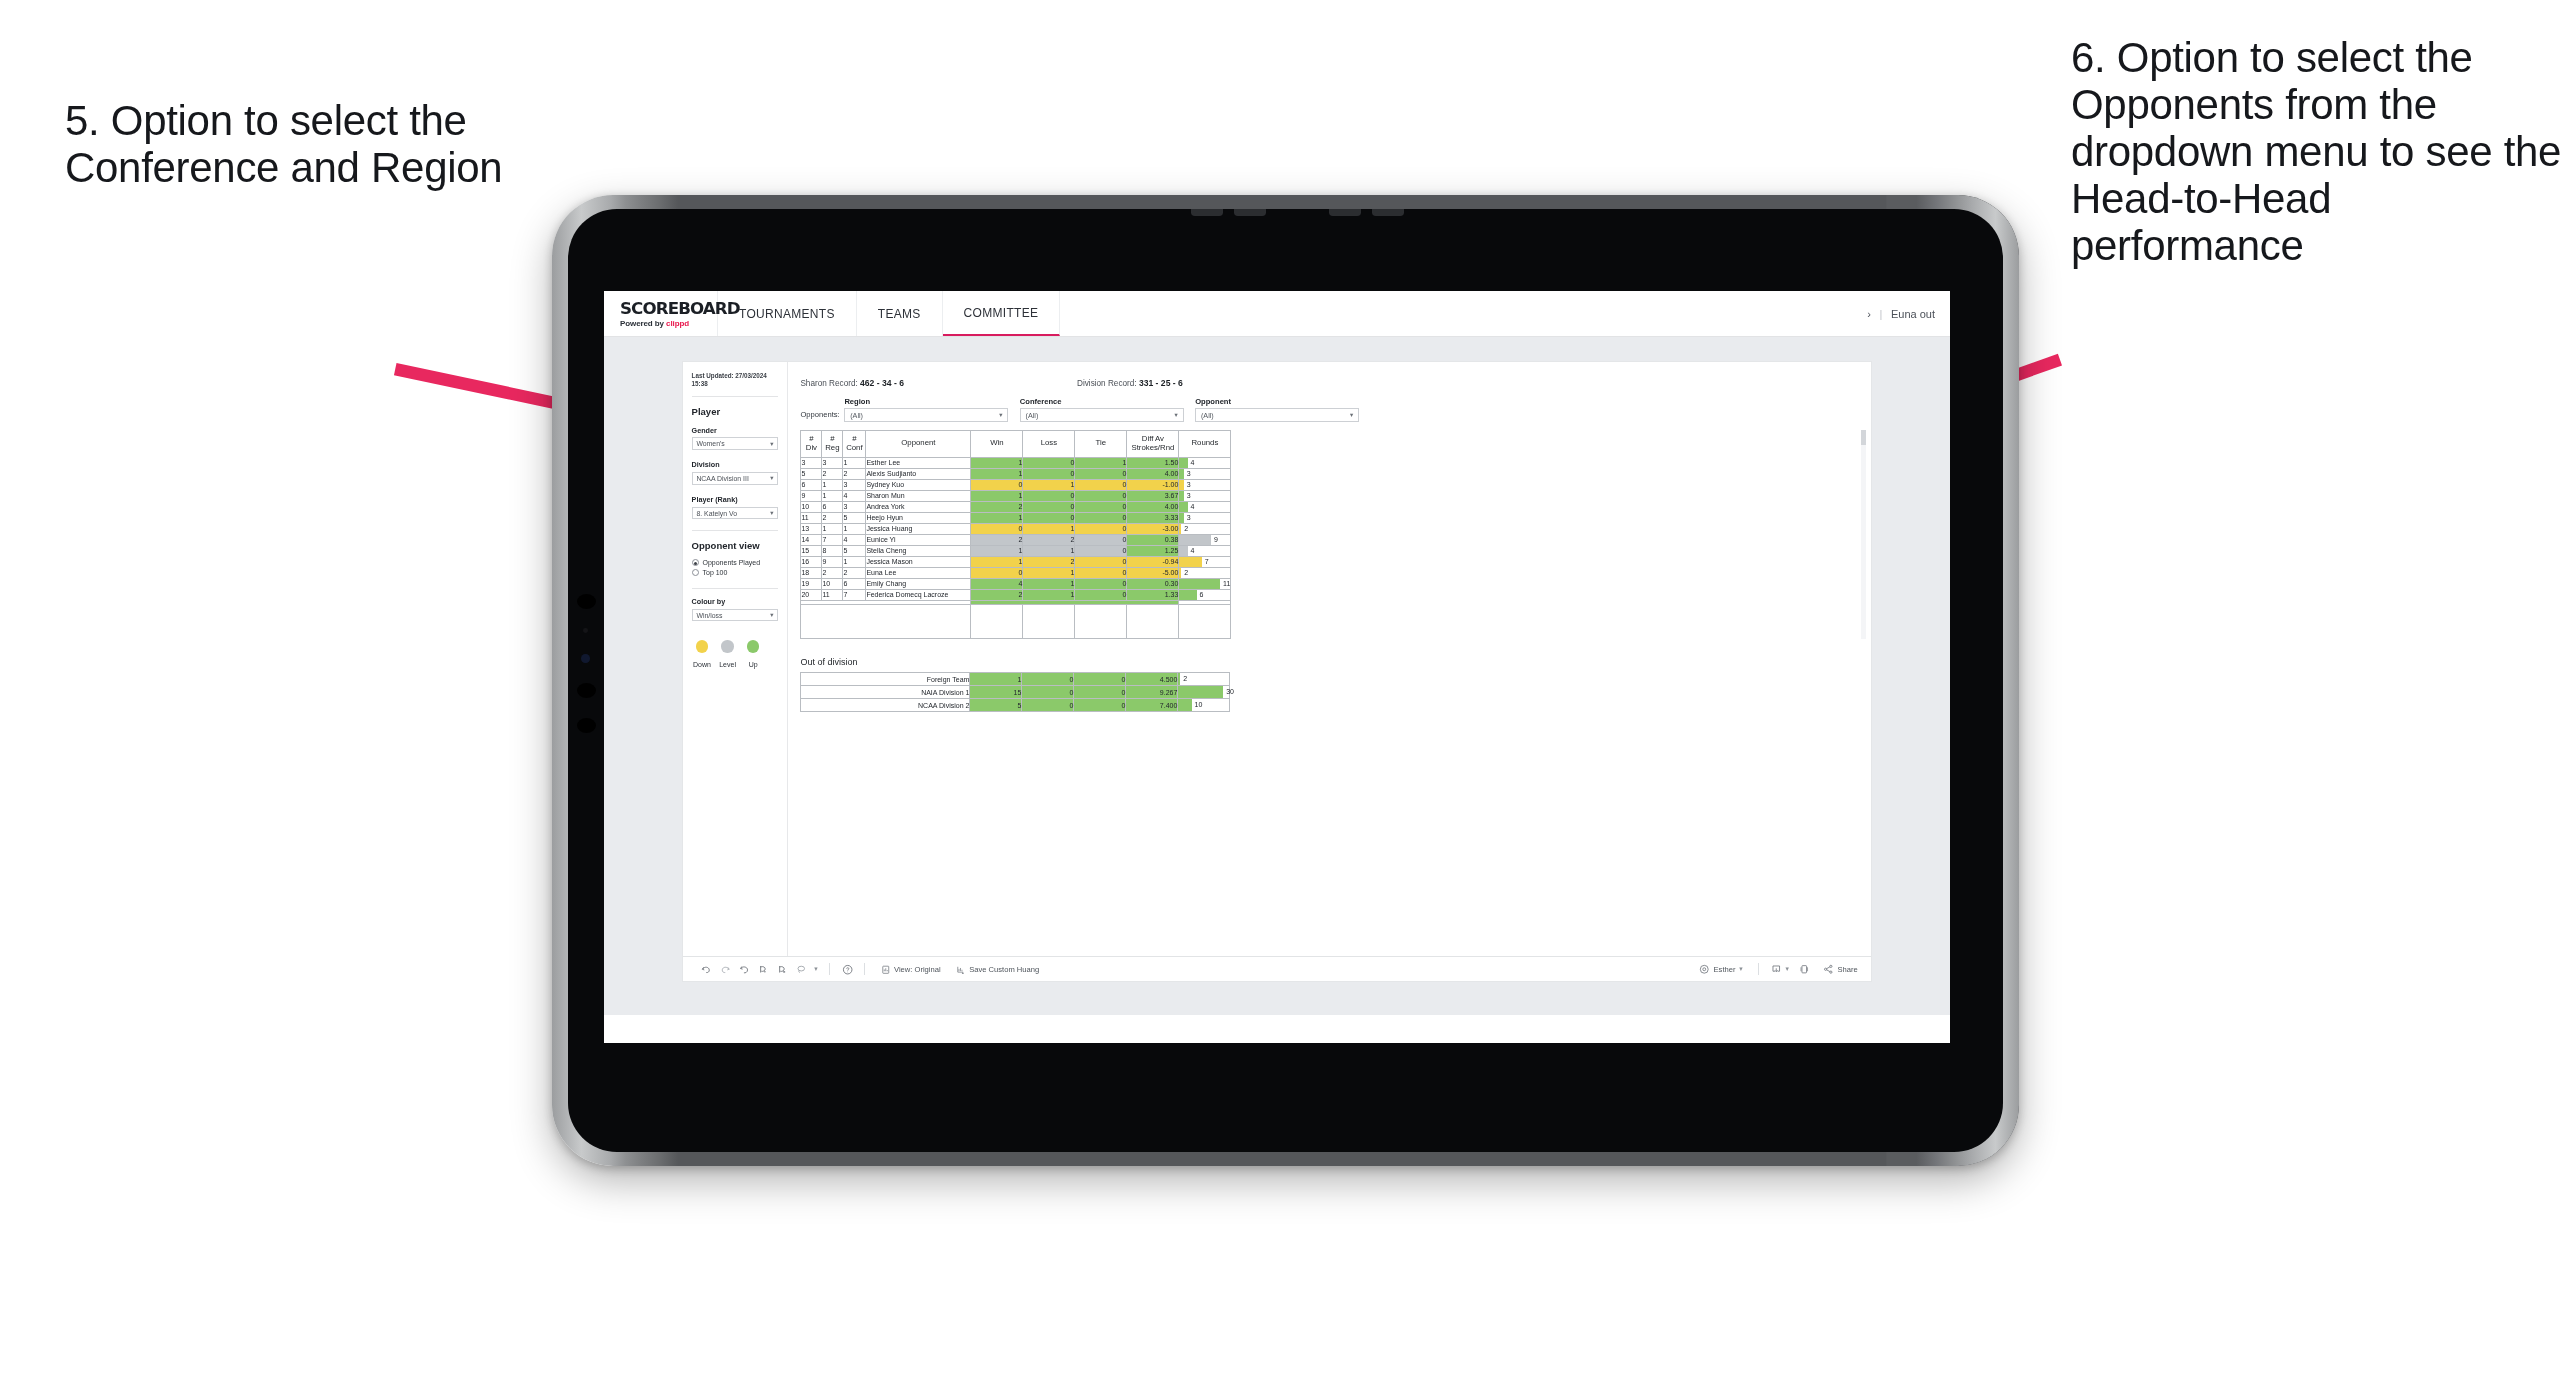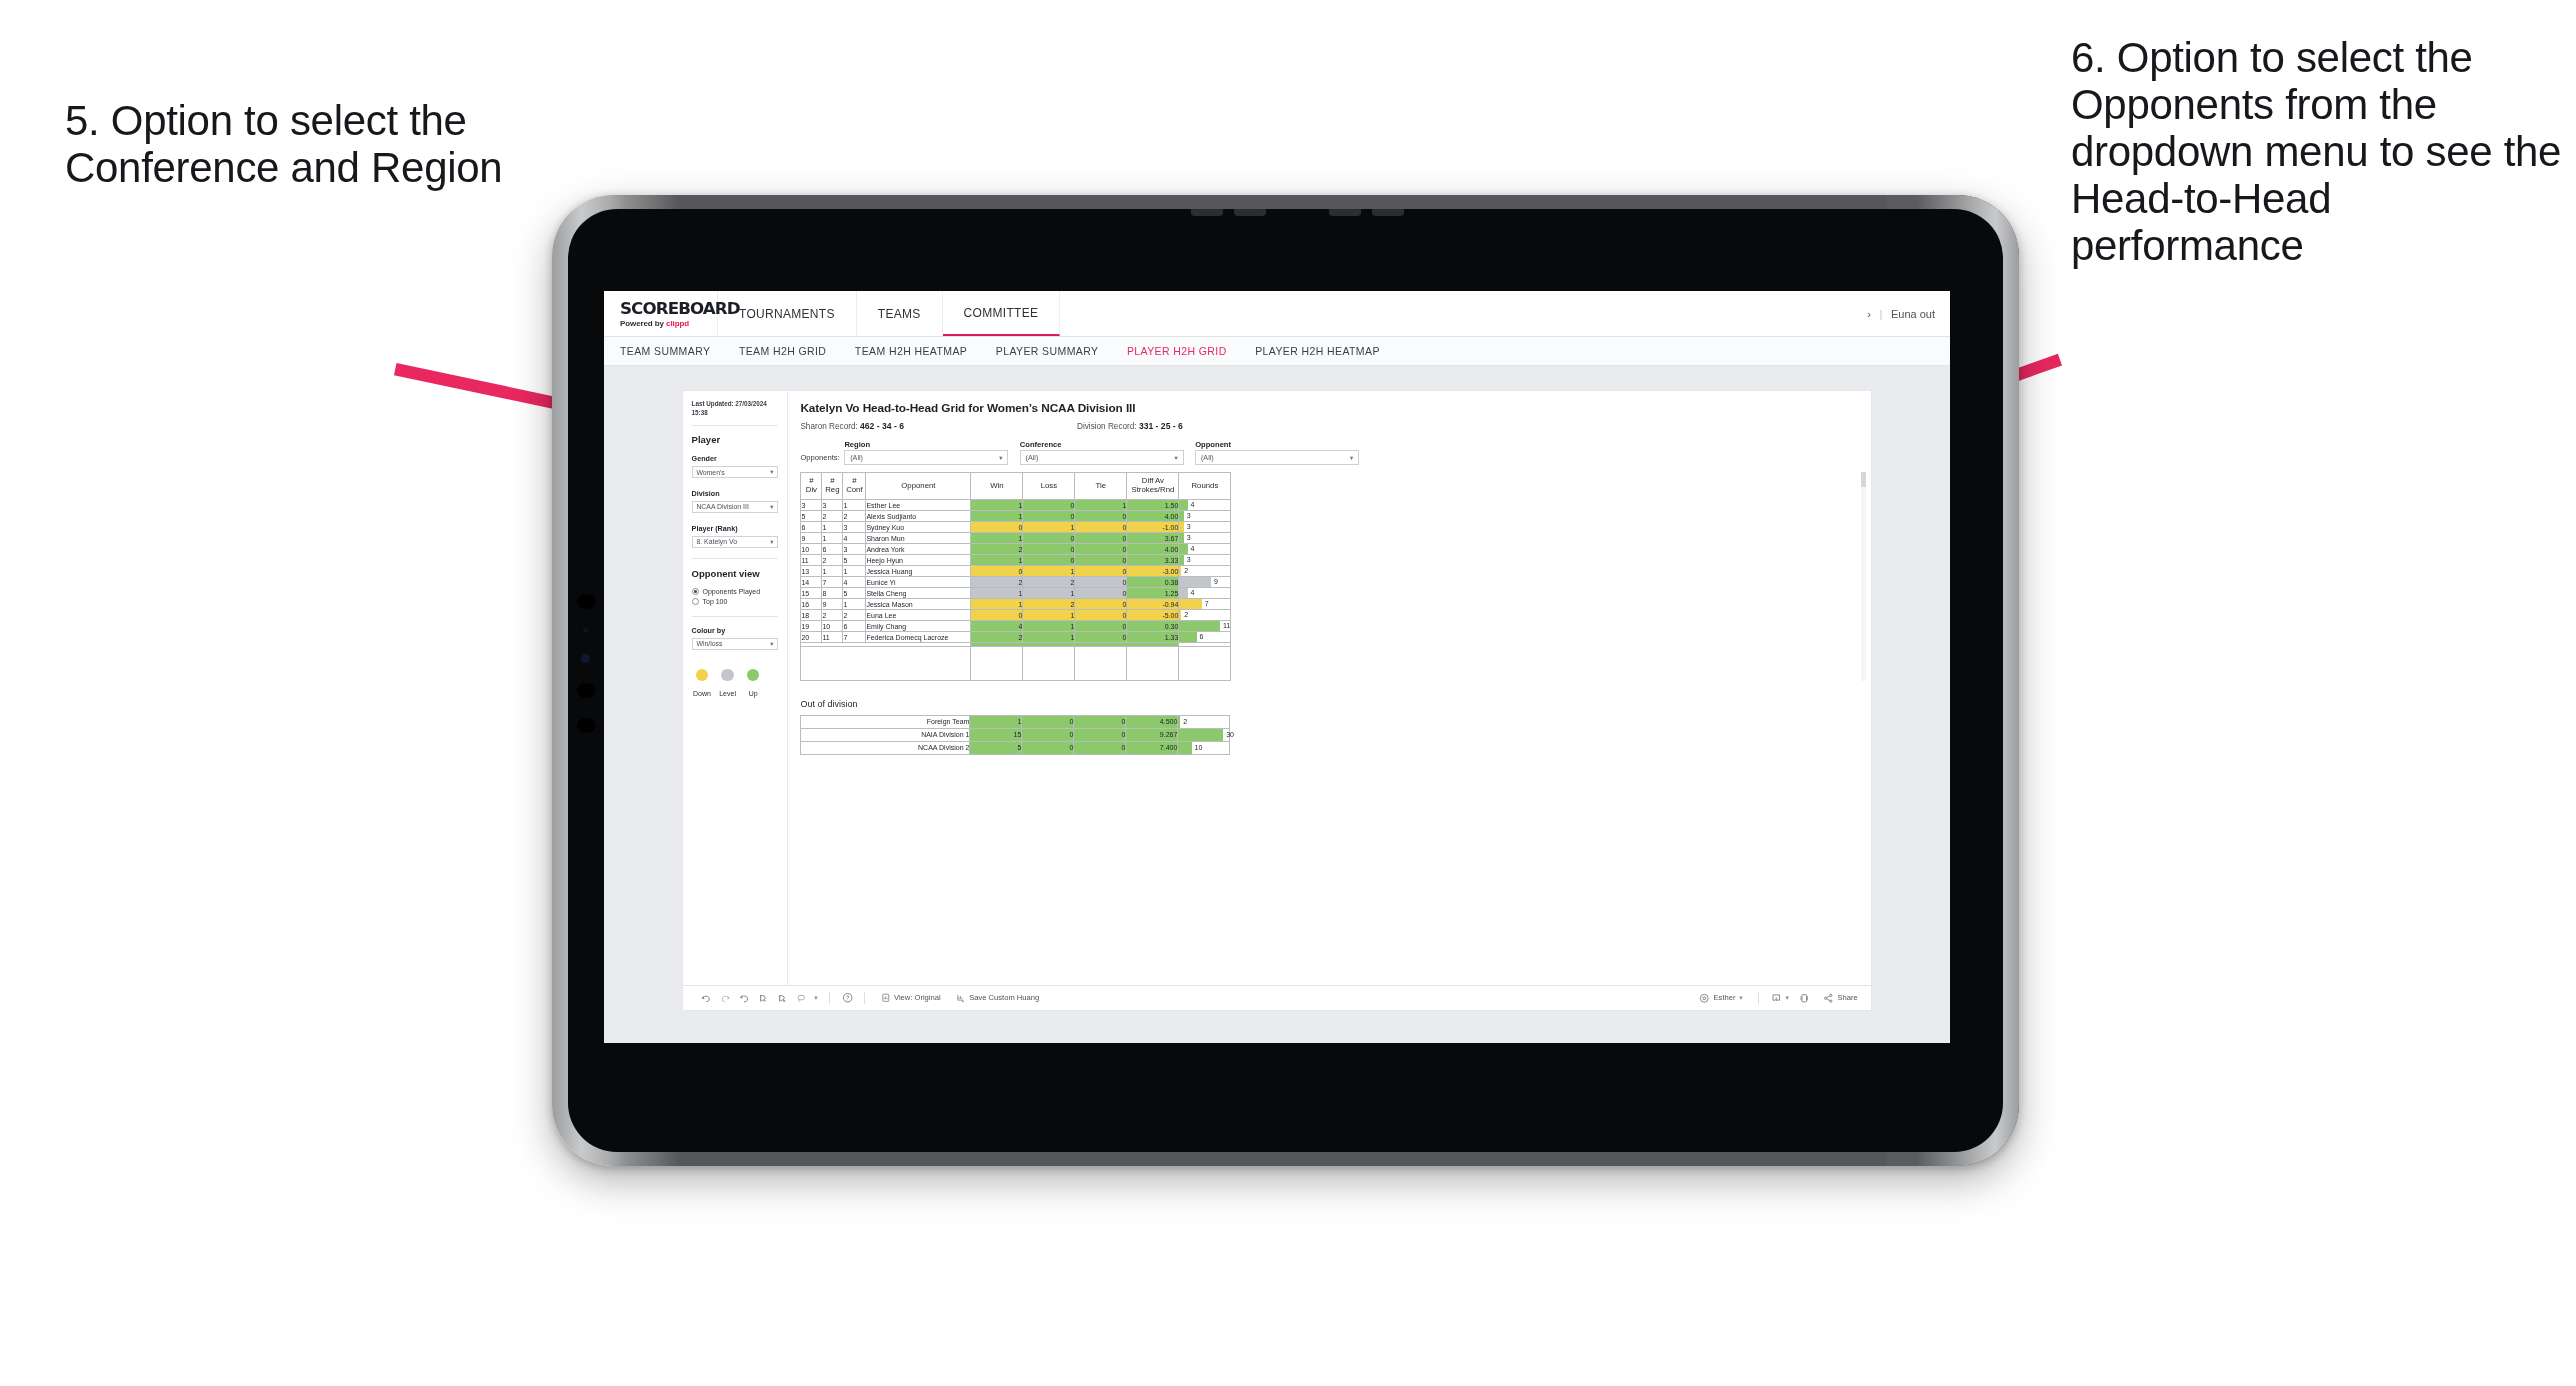--- a/index.html
+++ b/index.html
@@ -239,28 +239,20 @@
         <div class="navitem">TEAMS</div>
         <div class="navitem active">COMMITTEE</div>
         <div id="appbar-spacer"></div>
         <div id="appbar-right">
           <span>›</span>
           <span class="sep">|</span>
           <span>Euna out</span>
         </div>
       </div>
 
-      <div id="subnav">
-        <div class="subitem">TEAM SUMMARY</div>
-        <div class="subitem">TEAM H2H GRID</div>
-        <div class="subitem">TEAM H2H HEATMAP</div>
-        <div class="subitem">PLAYER SUMMARY</div>
-        <div class="subitem active">PLAYER H2H GRID</div>
-        <div class="subitem">PLAYER H2H HEATMAP</div>
-      </div>
 
       <div id="workspace">
         <div id="card">
           <div id="card-body">
 
             <div id="sidebar">
               <div class="updated">Last Updated: 27/03/2024 15:38</div>
               <div class="sb-rule"></div>
 
               <div class="sb-h">Player</div>
@@ -313,21 +305,20 @@
                   <span class="dot-lab">Level</span>
                 </div>
                 <div class="legend-col">
                   <span class="dot" style="background:#8bc96a"></span>
                   <span class="dot-lab">Up</span>
                 </div>
               </div>
             </div>
 
             <div id="main">
-              <div id="viz-title">Katelyn Vo Head-to-Head Grid for Women’s NCAA Division III</div>
               <div id="records">
                 <div class="rec">
                   <span>Sharon Record:</span>
                   <b>462 -  34 - 6</b>
                 </div>
                 <div class="rec" id="rec-div">
                   <span>Division Record:</span>
                   <b>331 -  25 - 6</b>
                 </div>
               </div>

